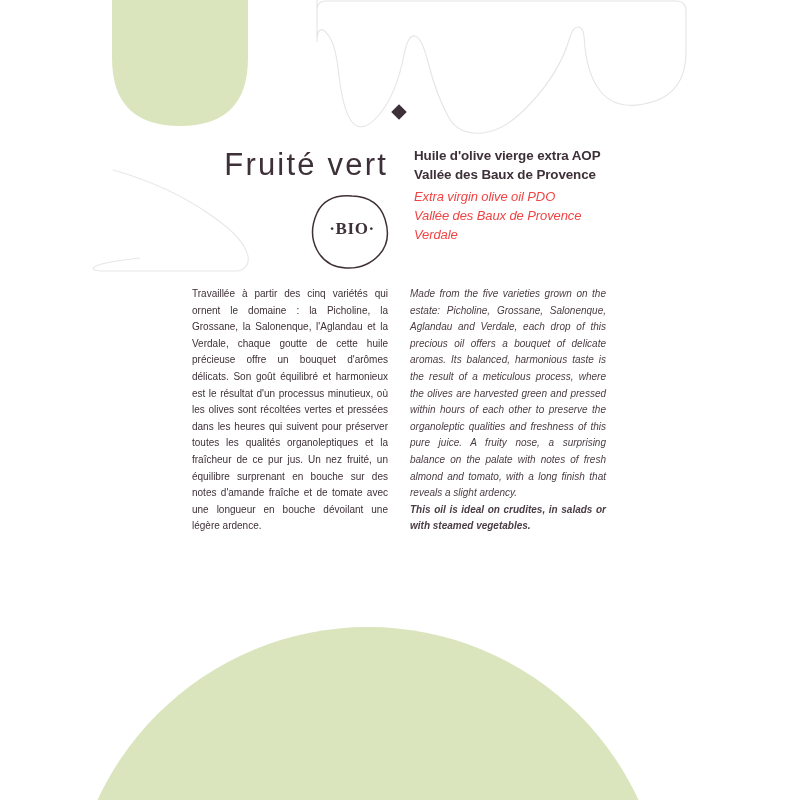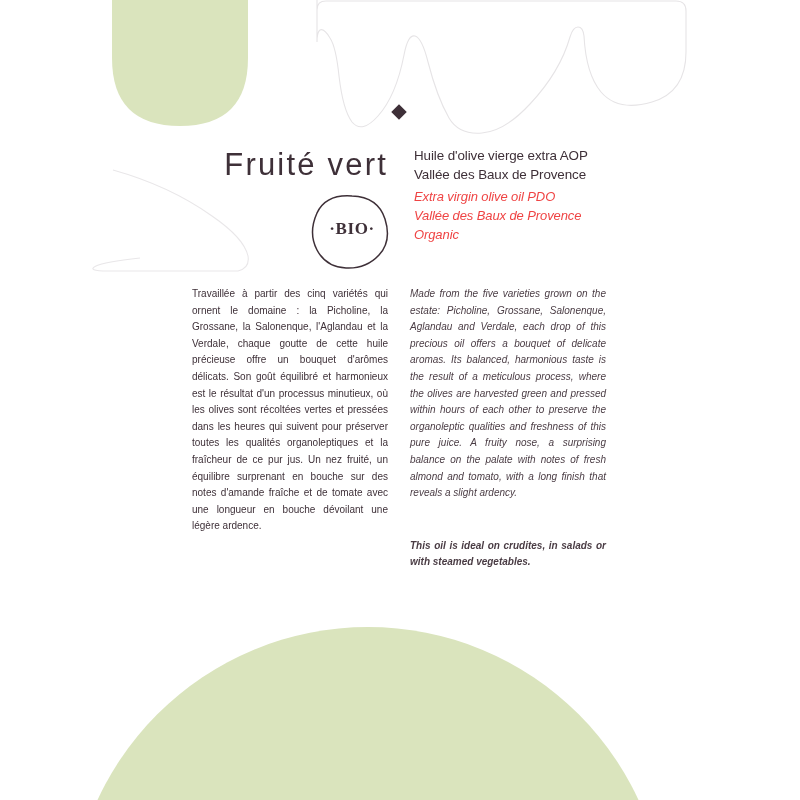--- a/index.html
+++ b/index.html
@@ -71,21 +71,21 @@
   }
 
   .subhead {
     position: absolute;
     left: 414px;
     top: 0px;
     width: 230px;
   }
   .subhead .fr {
     font-size: 13.4px;
-    font-weight: normal;
+    font-weight: bold;
     line-height: 19px;
     letter-spacing: -0.1px;
     color: #3e3038;
   }
   .subhead .en {
     margin-top: 3px;
     font-size: 13px;
     font-style: italic;
     font-weight: 400;
     line-height: 19px;
@@ -105,21 +105,21 @@
     top: 0;
     width: 196px;
     font-size: 10px;
     line-height: 16.6px;
     text-align: justify;
     color: #3e3038;
   }
   .col-fr { left: 192px; }
   .col-en { left: 410px; font-style: italic; color: #4a3c44; }
   .col p { margin: 0; }
-  .col p.strong { font-weight: bold; margin-top: 36px; }
+  .col p.strong { font-weight: bold; }
   .col-en p.strong { font-weight: bold; font-style: italic; }
 </style>
 </head>
 <body>
 
 <div id="page">
 
   <svg class="deco" viewBox="0 0 800 800" xmlns="http://www.w3.org/2000/svg">
 
     <path d="M112,-10 L248,-10 L248,58 Q248,126 180,126 Q112,126 112,58 Z" fill="#dae4bd"></path>
@@ -179,21 +179,21 @@
     </div>
 
     <div class="subhead">
       <div class="fr">
         <div>Huile d'olive vierge extra AOP</div>
         <div>Vallée des Baux de Provence</div>
       </div>
       <div class="en">
         <div>Extra virgin olive oil PDO</div>
         <div>Vallée des Baux de Provence</div>
-        <div>Organic</div>
+        <div>Verdale</div>
       </div>
     </div>
   </div>
 
   <div class="columns">
 
     <div class="col col-fr">
       <p>Travaillée à partir des cinq variétés qui ornent le domaine : la Picholine, la Grossane, la Salonenque, l'Aglandau et la Verdale, chaque goutte de cette huile précieuse offre un bouquet d'arômes délicats. Son goût équilibré et harmonieux est le résultat d'un processus minutieux, où les olives sont récoltées vertes et pressées dans les heures qui suivent pour préserver toutes les qualités organoleptiques et la fraîcheur de ce pur jus. Un nez fruité, un équilibre surprenant en bouche sur des notes d'amande fraîche et de tomate avec une longueur en bouche dévoilant une légère ardence.</p>
     </div>
 

